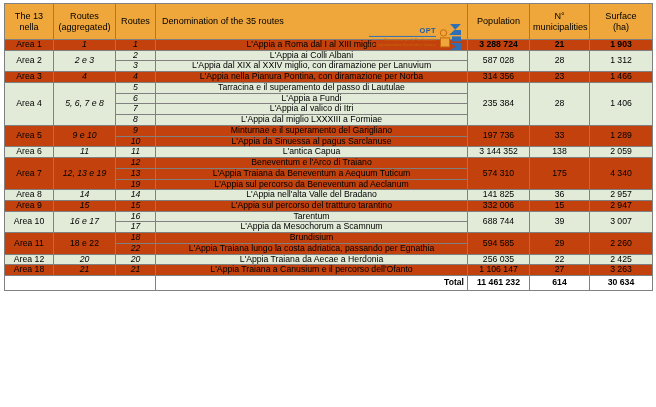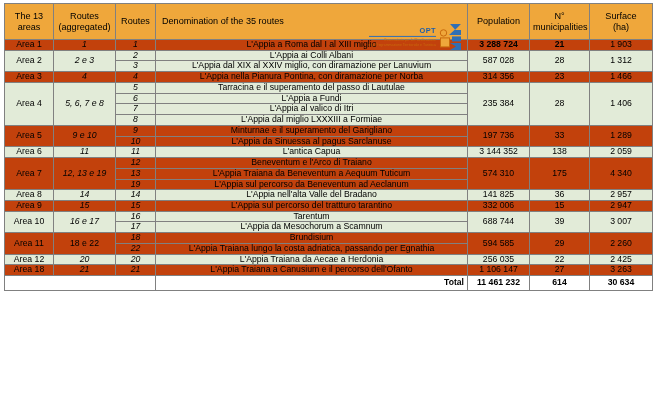--- a/index.html
+++ b/index.html
@@ -147,21 +147,21 @@
       <col style="width:40px">
       <col style="width:312px">
       <col style="width:62px">
       <col style="width:60px">
       <col style="width:63px">
     </colgroup>
     <thead>
       <tr>
         <th>
           <span class="hdr-line">The 13</span>
-          <span class="hdr-line">areas</span>
+          <span class="hdr-line">nella</span>
         </th>
         <th>
           <span class="hdr-line">Routes</span>
           <span class="hdr-line">(aggregated)</span>
         </th>
         <th>Routes</th>
         <th class="h-denom">
           <span>Denomination of the 35 routes</span>
           <span class="opt-logo">
             <span class="opt-logo-text">
@@ -192,21 +192,21 @@
       </tr>
     </thead>
     <tbody id="table-body">
         <tr class="plain">
           <td class="c-area plain" rowspan="1">Area 1</td>
           <td class="c-agg plain" rowspan="1">1</td>
           <td class="c-route plain">1</td>
           <td class="c-denom plain">L'Appia a Roma dal I al XIII miglio</td>
           <td class="c-num plain" rowspan="1" style="font-weight: bold;">3 288 724</td>
           <td class="c-num plain" rowspan="1" style="font-weight: bold;">21</td>
-          <td class="c-num plain" rowspan="1" style="font-weight: normal;">1 903</td>
+          <td class="c-num plain" rowspan="1" style="font-weight: bold;">1 903</td>
         </tr>
         <tr class="shade">
           <td class="c-area shade" rowspan="2">Area 2</td>
           <td class="c-agg shade" rowspan="2">2 e 3</td>
           <td class="c-route shade">2</td>
           <td class="c-denom shade">L'Appia ai Colli Albani</td>
           <td class="c-num shade" rowspan="2">587 028</td>
           <td class="c-num shade" rowspan="2">28</td>
           <td class="c-num shade" rowspan="2">1 312</td>
         </tr>

